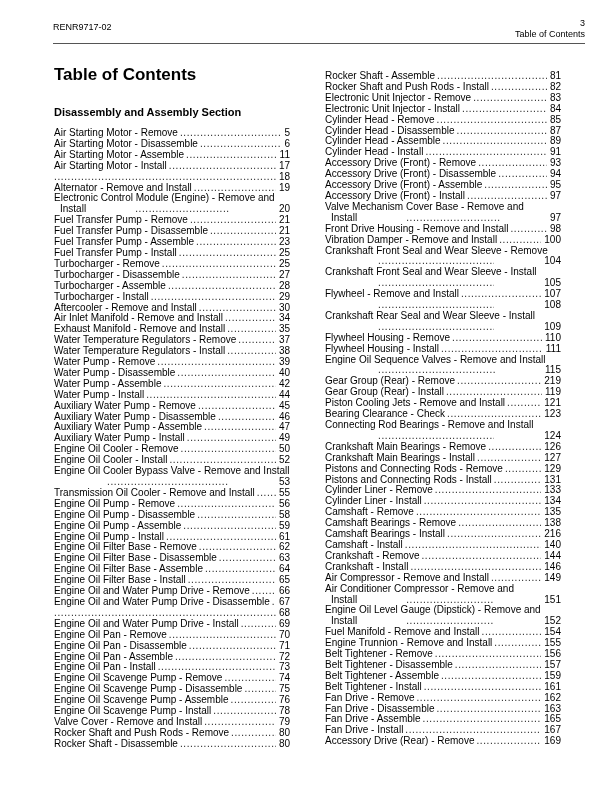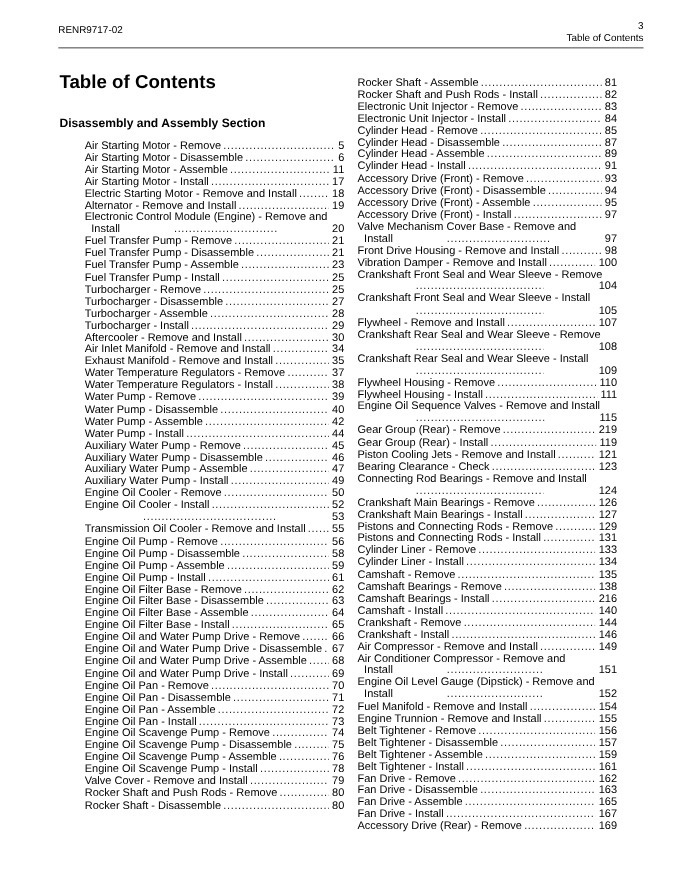--- a/index.html
+++ b/index.html
@@ -4,21 +4,21 @@
 <style>
   html, body { margin: 0; padding: 0; background: #ffffff; }
   body { width: 612px; height: 792px; position: relative; overflow: hidden;
          font-family: "Liberation Sans", sans-serif; color: #000; }
   .hdr-left { position: absolute; left: 53px; top: 22px; font-size: 9px; }
   .hdr-right { position: absolute; right: 27px; top: 18px; font-size: 9px; text-align: right; line-height: 11px; }
   .hdr-rule { position: absolute; left: 53px; right: 27px; top: 43px; border-top: 1px solid #555; }
   .title { position: absolute; left: 54px; top: 65px; font-size: 17px; font-weight: bold; }
   .section { position: absolute; left: 54px; top: 106px; font-size: 11px; font-weight: bold; }
   .col { position: absolute; width: 236px; font-size: 10px; line-height: 10.9px; }
-  .col.left { left: 54px; top: 128px; margin-left: 23px; }
+  .col.left { left: 54px; top: 128px; }
   .col.right { left: 325px; top: 71px; }
   .entry { position: relative; }
   .line { display: flex; white-space: nowrap; }
   .line .t { flex: 0 0 auto; padding-right: 2px; }
   .line .dots { flex: 1 1 auto; overflow: hidden; white-space: nowrap; letter-spacing: 0.6px; color: #222; }
   .line .pg { flex: 0 0 auto; padding-left: 3px; text-align: right; }
   .wrap-first { white-space: nowrap; }
   .indent { padding-left: 6px; gap: 47px; }
 </style>
 </head>
@@ -58,21 +58,20 @@
     </div>
     <div class="entry">
       <div class="line">
         <span class="t">Air Starting Motor - Install</span>
         <span class="dots">........................................................................................................................................................................................................</span>
         <span class="pg">17</span>
       </div>
     </div>
     <div class="entry">
       <div class="line">
-        <span class="t">Electric Starting Motor - Remove and Install</span>
         <span class="dots">........................................................................................................................................................................................................</span>
         <span class="pg">18</span>
       </div>
     </div>
     <div class="entry">
       <div class="line">
         <span class="t">Alternator - Remove and Install</span>
         <span class="dots">........................................................................................................................................................................................................</span>
         <span class="pg">19</span>
       </div>
@@ -240,20 +239,21 @@
       </div>
     </div>
     <div class="entry">
       <div class="line">
         <span class="t">Engine Oil Cooler - Install</span>
         <span class="dots">........................................................................................................................................................................................................</span>
         <span class="pg">52</span>
       </div>
     </div>
     <div class="entry">
+      <div class="wrap-first">Engine Oil Cooler Bypass Valve - Remove and Install</div>
       <div class="line indent">
         <span class="t" style="padding-right: 0px;"></span>
         <span class="dots">........................................................................................................................................................................................................</span>
         <span class="pg">53</span>
       </div>
     </div>
     <div class="entry">
       <div class="line">
         <span class="t">Transmission Oil Cooler - Remove and Install</span>
         <span class="dots">........................................................................................................................................................................................................</span>
@@ -325,21 +325,20 @@
     </div>
     <div class="entry">
       <div class="line">
         <span class="t">Engine Oil and Water Pump Drive - Disassemble</span>
         <span class="dots">........................................................................................................................................................................................................</span>
         <span class="pg">67</span>
       </div>
     </div>
     <div class="entry">
       <div class="line">
-        <span class="t">Engine Oil and Water Pump Drive - Assemble</span>
         <span class="dots">........................................................................................................................................................................................................</span>
         <span class="pg">68</span>
       </div>
     </div>
     <div class="entry">
       <div class="line">
         <span class="t">Engine Oil and Water Pump Drive - Install</span>
         <span class="dots">........................................................................................................................................................................................................</span>
         <span class="pg">69</span>
       </div>
@@ -546,21 +545,20 @@
       </div>
     </div>
     <div class="entry">
       <div class="line">
         <span class="t">Flywheel - Remove and Install</span>
         <span class="dots">........................................................................................................................................................................................................</span>
         <span class="pg">107</span>
       </div>
     </div>
     <div class="entry">
-      <div class="wrap-first">Crankshaft Rear Seal and Wear Sleeve - Remove</div>
       <div class="line indent">
         <span class="t" style="padding-right: 0px;"></span>
         <span class="dots">........................................................................................................................................................................................................</span>
         <span class="pg">108</span>
       </div>
     </div>
     <div class="entry">
       <div class="wrap-first">Crankshaft Rear Seal and Wear Sleeve - Install</div>
       <div class="line indent">
         <span class="t" style="padding-right: 0px;"></span>

